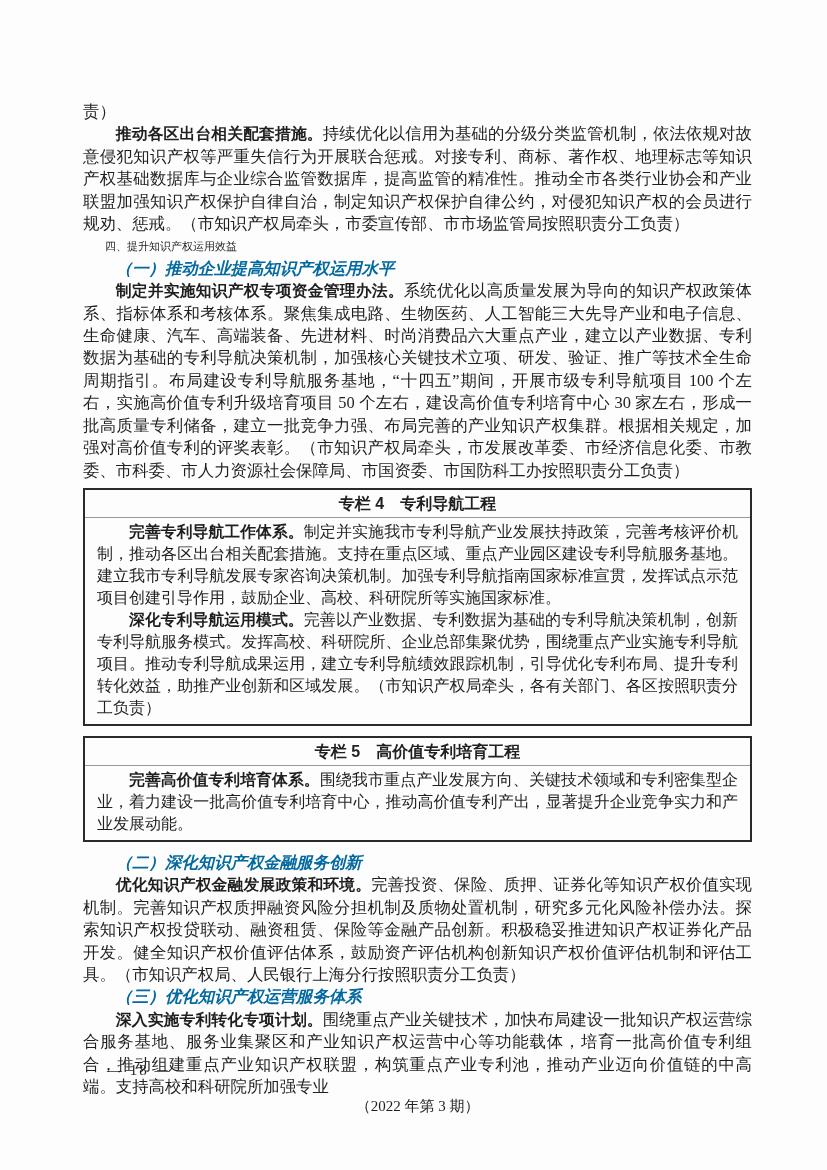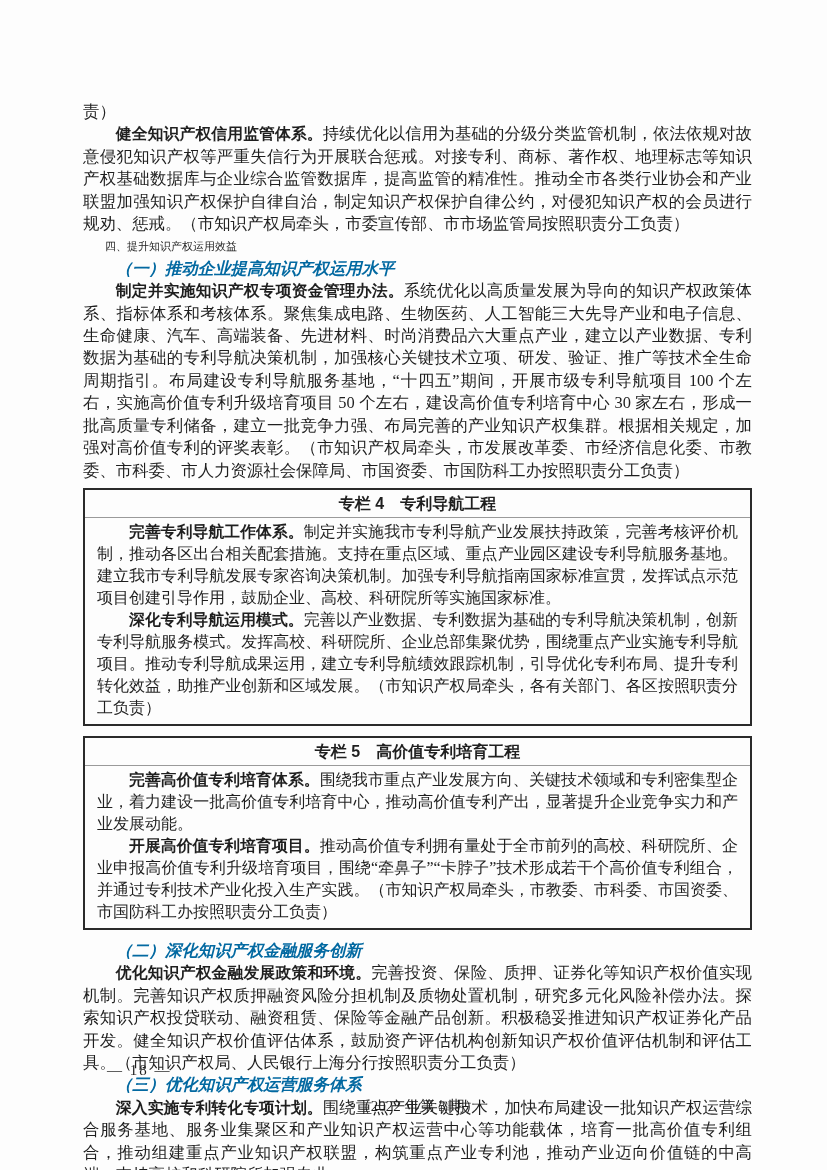--- a/index.html
+++ b/index.html
@@ -70,41 +70,40 @@
   }
 </style>
 </head>
 <body>
 
 <div class="page">
   <div class="content">
 
     <p class="overflow-line">责）</p>
 
-    <p><span class="lead">健全知识产权信用监管体系。</span><span>持续优化以信用为基础的分级分类监管机制，依法依规对故意侵犯知识产权等严重失信行为开展联合惩戒。对接专利、商标、著作权、地理标志等知识产权基础数据库与企业综合监管数据库，提高监管的精准性。推动全市各类行业协会和产业联盟加强知识产权保护自律自治，制定知识产权保护自律公约，对侵犯知识产权的会员进行规劝、惩戒。（市知识产权局牵头，市委宣传部、市市场监管局按照职责分工负责）</span></p>
+    <p><span class="lead">推动各区出台相关配套措施。</span><span>持续优化以信用为基础的分级分类监管机制，依法依规对故意侵犯知识产权等严重失信行为开展联合惩戒。对接专利、商标、著作权、地理标志等知识产权基础数据库与企业综合监管数据库，提高监管的精准性。推动全市各类行业协会和产业联盟加强知识产权保护自律自治，制定知识产权保护自律公约，对侵犯知识产权的会员进行规劝、惩戒。（市知识产权局牵头，市委宣传部、市市场监管局按照职责分工负责）</span></p>
 
     <p class="section-heading">四、提升知识产权运用效益</p>
 
     <p class="subhead">（一）推动企业提高知识产权运用水平</p>
 
     <p><span class="lead">制定并实施知识产权专项资金管理办法。</span><span>系统优化以高质量发展为导向的知识产权政策体系、指标体系和考核体系。聚焦集成电路、生物医药、人工智能三大先导产业和电子信息、生命健康、汽车、高端装备、先进材料、时尚消费品六大重点产业，建立以产业数据、专利数据为基础的专利导航决策机制，加强核心关键技术立项、研发、验证、推广等技术全生命周期指引。布局建设专利导航服务基地，“十四五”期间，开展市级专利导航项目 100 个左右，实施高价值专利升级培育项目 50 个左右，建设高价值专利培育中心 30 家左右，形成一批高质量专利储备，建立一批竞争力强、布局完善的产业知识产权集群。根据相关规定，加强对高价值专利的评奖表彰。（市知识产权局牵头，市发展改革委、市经济信息化委、市教委、市科委、市人力资源社会保障局、市国资委、市国防科工办按照职责分工负责）</span></p>
 
     <div class="column-box">
       <div class="box-title">专栏 4　专利导航工程</div>
       <div class="box-body">
         <p><span class="lead">完善专利导航工作体系。</span><span>制定并实施我市专利导航产业发展扶持政策，完善考核评价机制，推动各区出台相关配套措施。支持在重点区域、重点产业园区建设专利导航服务基地。建立我市专利导航发展专家咨询决策机制。加强专利导航指南国家标准宣贯，发挥试点示范项目创建引导作用，鼓励企业、高校、科研院所等实施国家标准。</span></p>
         <p><span class="lead">深化专利导航运用模式。</span><span>完善以产业数据、专利数据为基础的专利导航决策机制，创新专利导航服务模式。发挥高校、科研院所、企业总部集聚优势，围绕重点产业实施专利导航项目。推动专利导航成果运用，建立专利导航绩效跟踪机制，引导优化专利布局、提升专利转化效益，助推产业创新和区域发展。（市知识产权局牵头，各有关部门、各区按照职责分工负责）</span></p>
       </div>
     </div>
 
     <div class="column-box">
       <div class="box-title">专栏 5　高价值专利培育工程</div>
       <div class="box-body">
         <p><span class="lead">完善高价值专利培育体系。</span><span>围绕我市重点产业发展方向、关键技术领域和专利密集型企业，着力建设一批高价值专利培育中心，推动高价值专利产出，显著提升企业竞争实力和产业发展动能。</span></p>
-        <p><span class="lead">开展高价值专利培育项目。</span><span>推动高价值专利拥有量处于全市前列的高校、科研院所、企业申报高价值专利升级培育项目，围绕“牵鼻子”“卡脖子”技术形成若干个高价值专利组合，并通过专利技术产业化投入生产实践。（市知识产权局牵头，市教委、市科委、市国资委、市国防科工办按照职责分工负责）</span></p>
       </div>
     </div>
 
     <p class="subhead">（二）深化知识产权金融服务创新</p>
 
     <p><span class="lead">优化知识产权金融发展政策和环境。</span><span>完善投资、保险、质押、证券化等知识产权价值实现机制。完善知识产权质押融资风险分担机制及质物处置机制，研究多元化风险补偿办法。探索知识产权投贷联动、融资租赁、保险等金融产品创新。积极稳妥推进知识产权证券化产品开发。健全知识产权价值评估体系，鼓励资产评估机构创新知识产权价值评估机制和评估工具。（市知识产权局、人民银行上海分行按照职责分工负责）</span></p>
 
     <p class="subhead">（三）优化知识产权运营服务体系</p>
 
     <p><span class="lead">深入实施专利转化专项计划。</span><span>围绕重点产业关键技术，加快布局建设一批知识产权运营综合服务基地、服务业集聚区和产业知识产权运营中心等功能载体，培育一批高价值专利组合，推动组建重点产业知识产权联盟，构筑重点产业专利池，推动产业迈向价值链的中高端。支持高校和科研院所加强专业</span></p>

